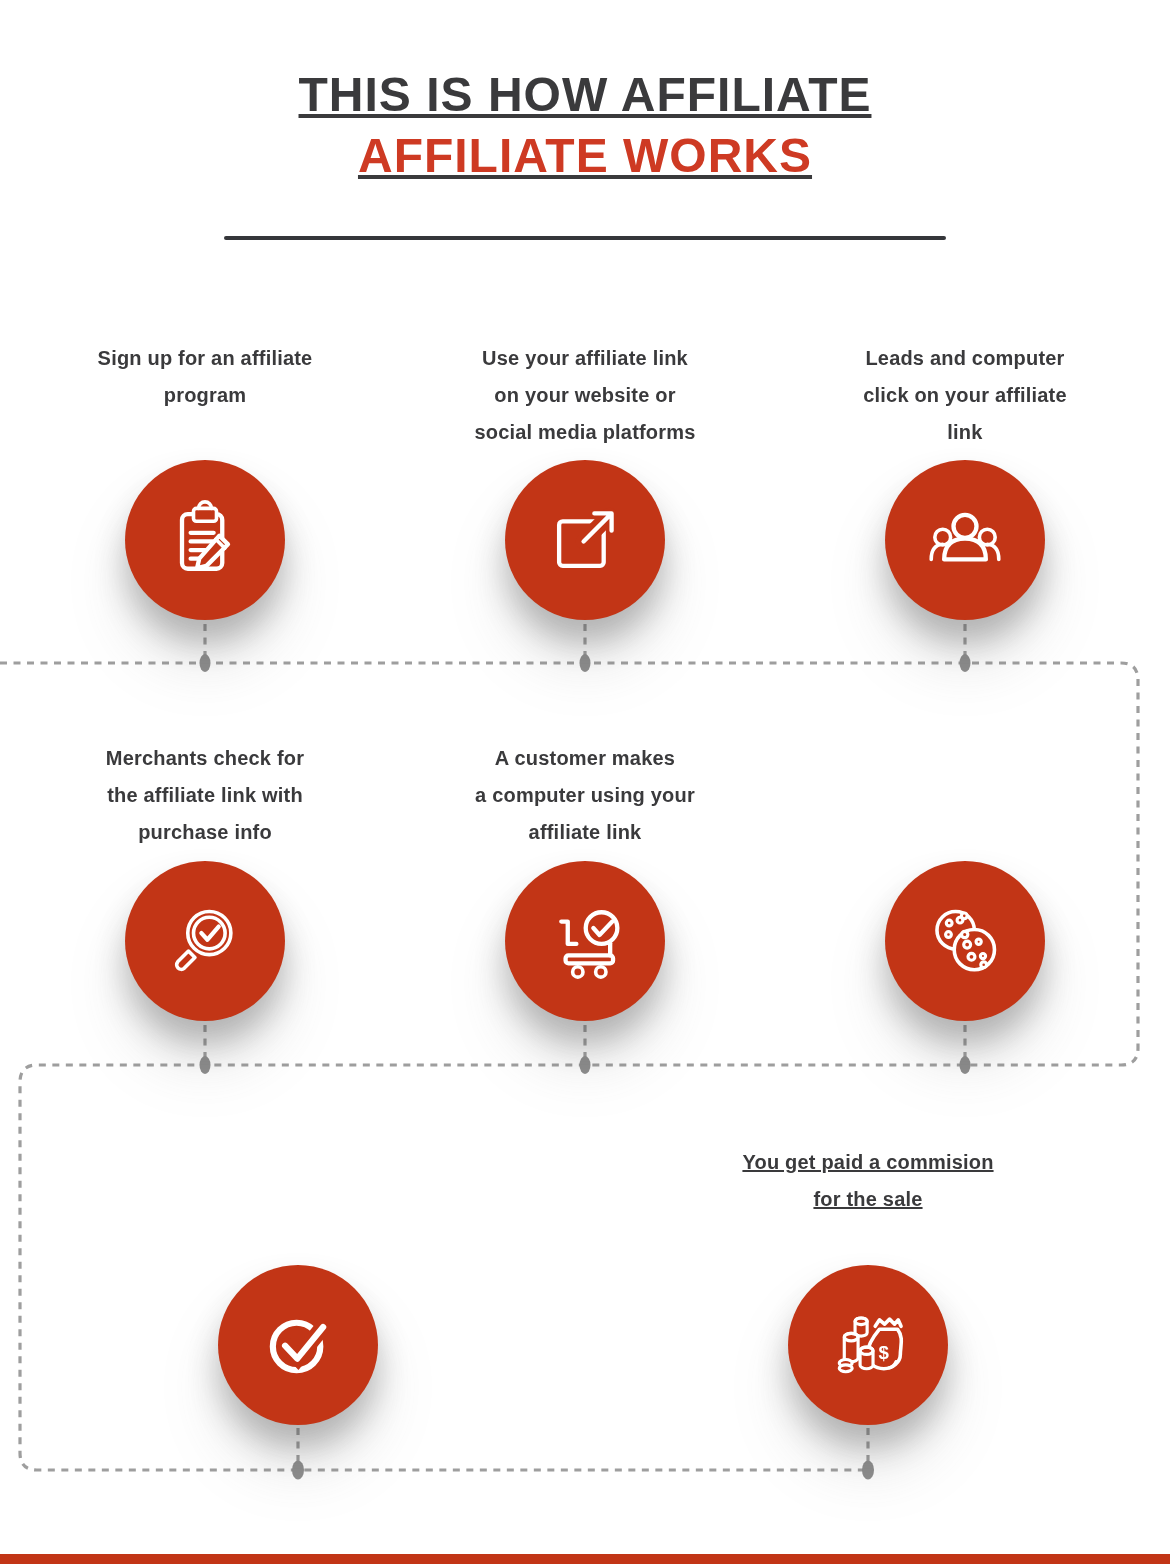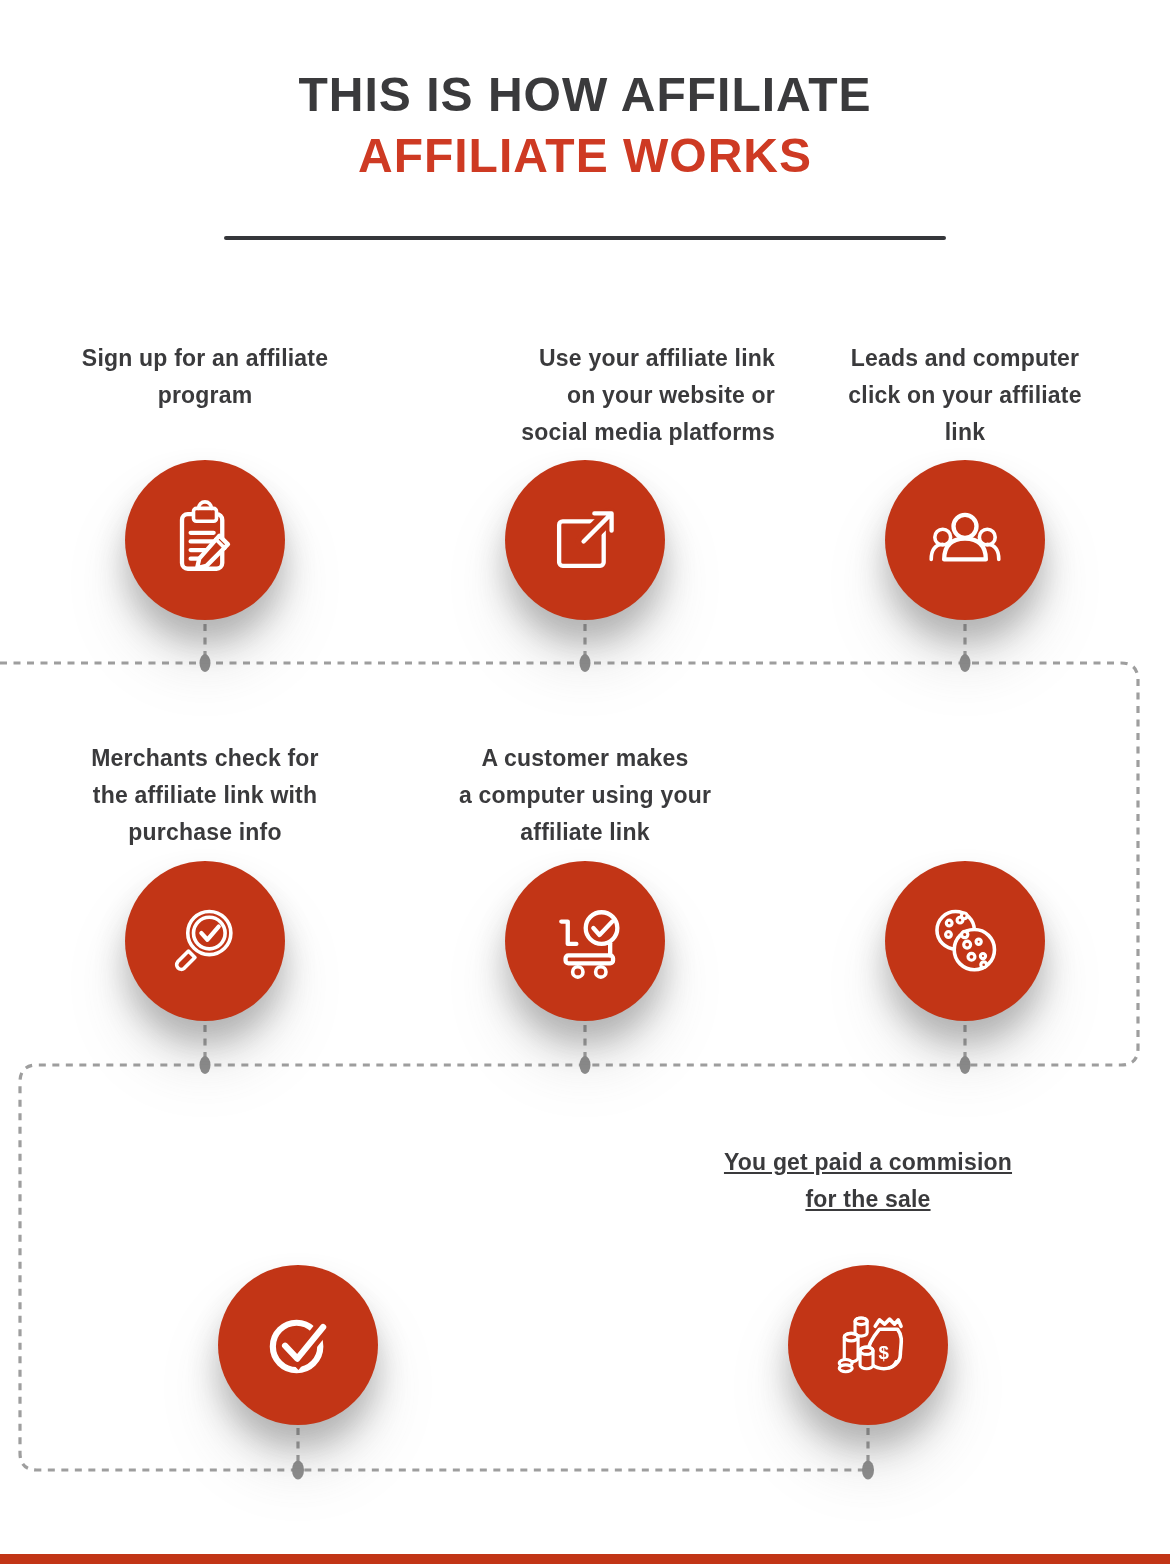--- a/index.html
+++ b/index.html
@@ -13,29 +13,30 @@
   *{margin:0;padding:0;box-sizing:border-box;}
   body{background:#e8e8e8;font-family:"Liberation Sans",sans-serif;}
   .canvas{
     position:relative;width:1170px;height:1564px;margin:0 auto;
     background:var(--background);overflow:hidden;
   }
   .title{
     position:absolute;top:64px;left:0;width:100%;text-align:center;
     font-weight:700;font-size:48px;line-height:61px;letter-spacing:1px;
     color:var(--text-dark);
+    text-decoration:underline;
   }
   .title .accent{color:var(--title-red);}
   .divider{
     position:absolute;top:236px;left:224px;width:722px;height:4px;
     background:#35363A;border-radius:2px;
   }
   .step-label{
     position:absolute;text-align:center;white-space:pre-line;
-    font-weight:700;font-size:23px;line-height:37px;letter-spacing:0.2px;
+    font-weight:700;font-size:20px;line-height:37px;letter-spacing:0.2px;
     color:var(--text-dark);
   }
   .circle{
     position:absolute;width:160px;height:160px;border-radius:50%;
     background:var(--brand-red);
     display:flex;align-items:center;justify-content:center;
     box-shadow:0 22px 30px rgba(50,50,50,0.28), 0 42px 60px rgba(120,120,120,0.20);
   }
   .circle svg{width:92px;height:92px;display:block;}
   
@@ -83,21 +84,21 @@
   </svg>
 
   <div class="title">
     <div>THIS IS HOW AFFILIATE</div>
     <div class="accent">AFFILIATE WORKS</div>
   </div>
   <div class="divider"></div>
 
   <div class="step-label" style="top:340px;left:15px;width:380px;">Sign up for an affiliate
 program</div>
-  <div class="step-label" style="top:340px;left:395px;width:380px;text-align:right;">Use your affiliate link
+  <div class="step-label" style="top:340px;left:395px;width:380px;">Use your affiliate link
 on your website or
 social media platforms</div>
   <div class="step-label" style="top:340px;left:775px;width:380px;">Leads and computer
 click on your affiliate
 link</div>
   <div class="step-label" style="top:740px;left:15px;width:380px;">Merchants check for
 the affiliate link with
 purchase info</div>
   <div class="step-label" style="top:740px;left:395px;width:380px;">A customer makes
 a computer using your

